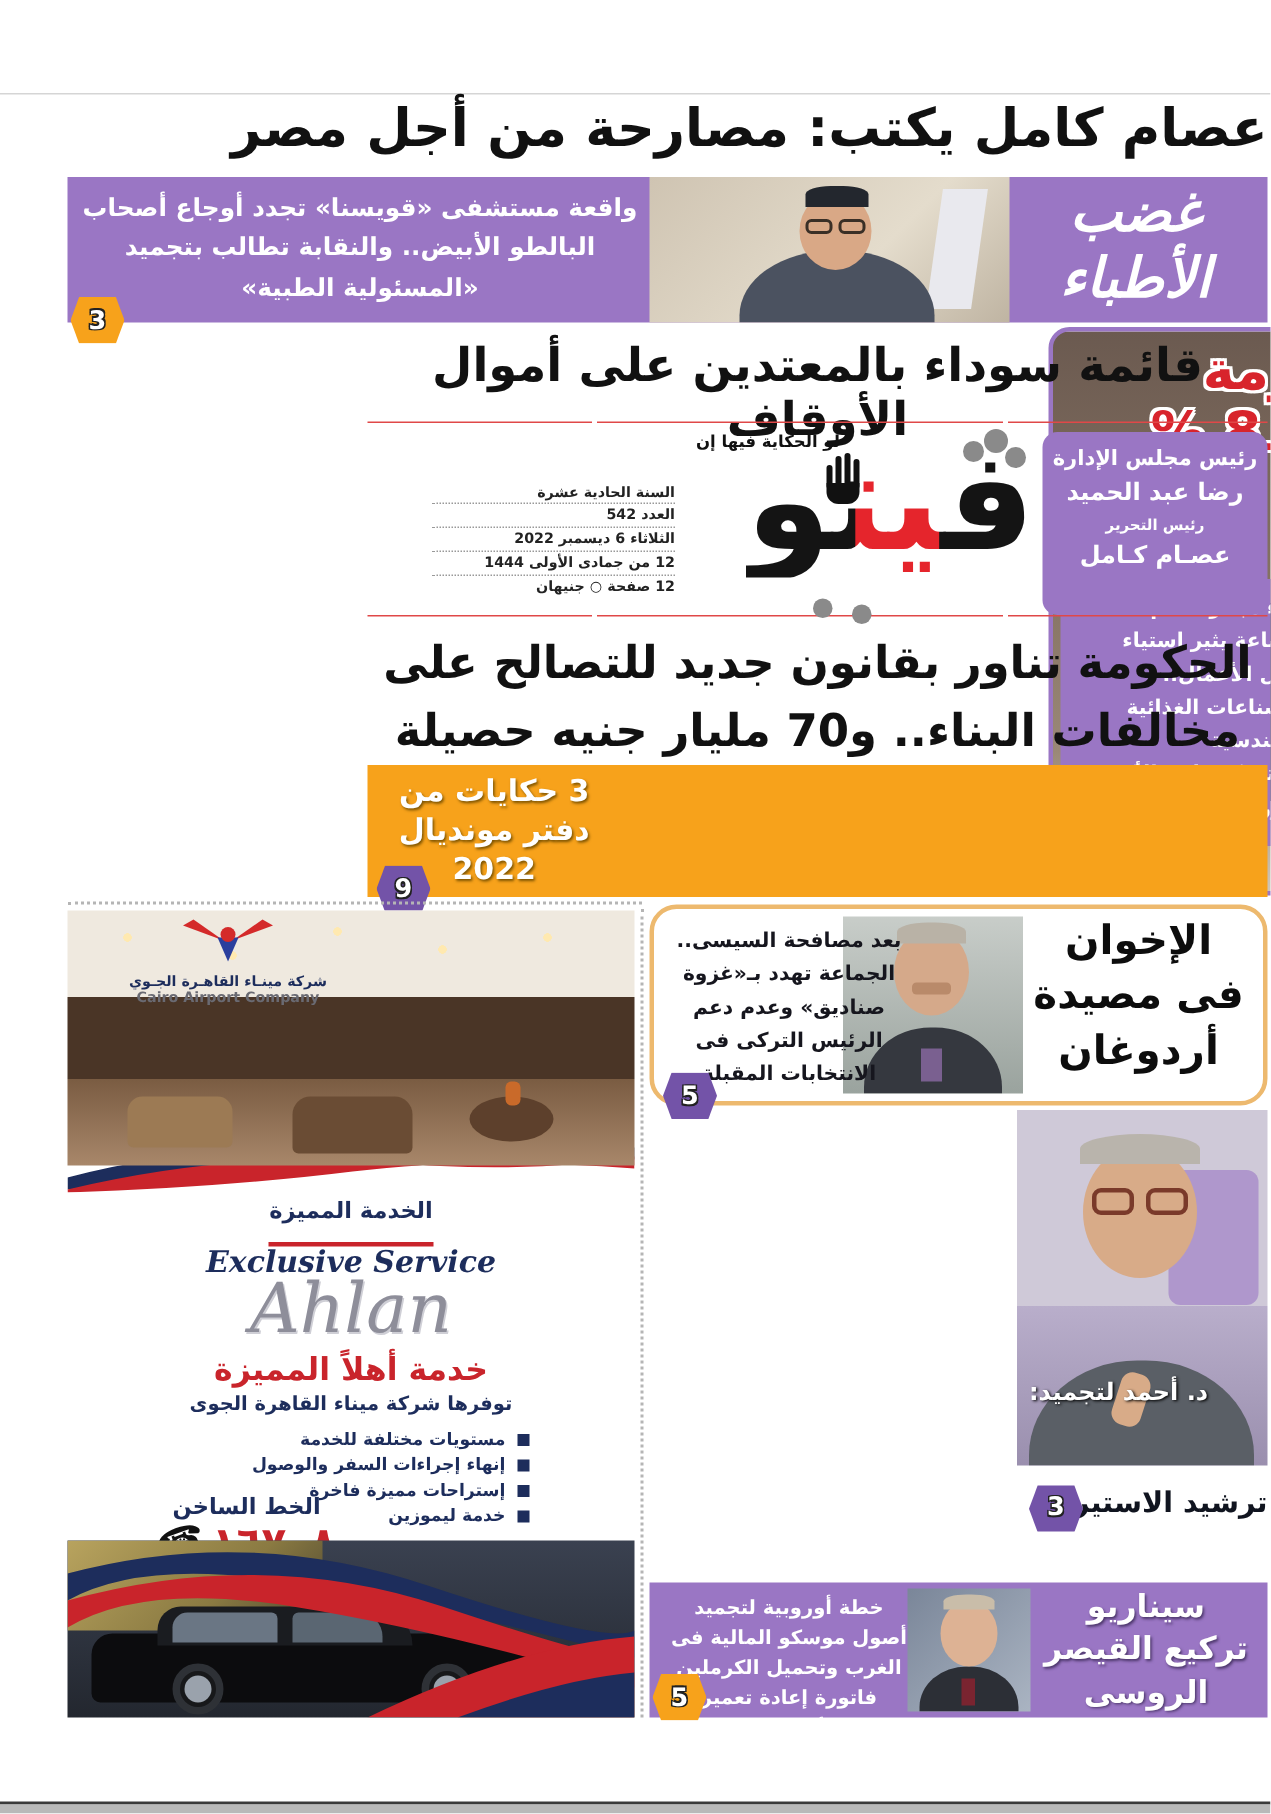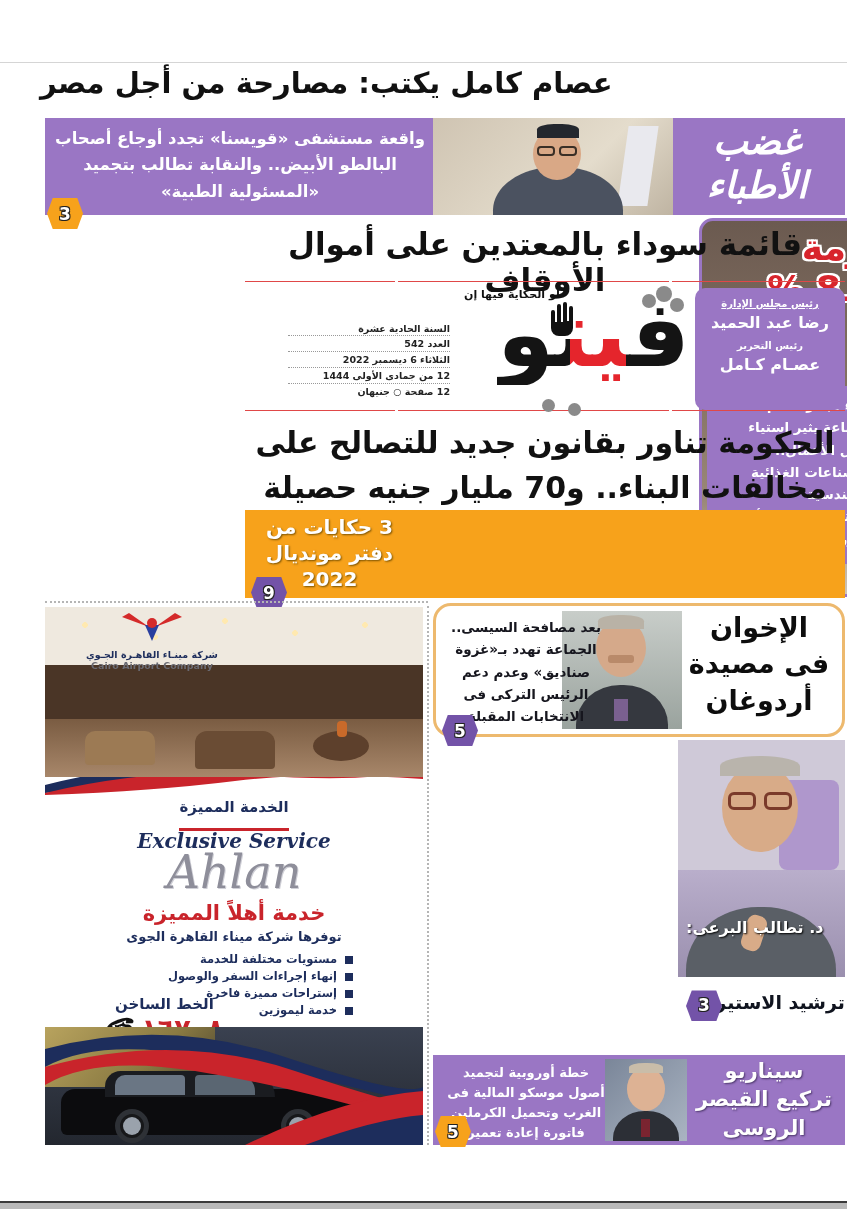--- a/index.html
+++ b/index.html
@@ -33,21 +33,21 @@
       color:#1d2d5c; font-weight:bold; font-size:11.5px; }
   ul.ad-bullets li::before { content:""; position:absolute; right:0; top:4px; width:8px; height:8px; background:#1d2d5c; }
 
   .dot { position:absolute; border-radius:50%; background:#8a8a8a; }
 </style>
 </head>
 <body>
 
 <div class="abs" style="left:0;top:62px;width:847px;height:1px;background:#d5d5d5;"></div>
 
-<div class="abs rtl" style="left:40px;top:66px;width:805px;text-align:left;font-size:29px;font-weight:900;color:#111;">عصام كامل يكتب: مصارحة من أجل مصر</div>
+<div class="abs rtl" style="left:40px;top:66px;width:805px;text-align:right;font-size:35px;font-weight:900;color:#111;">عصام كامل يكتب: مصارحة من أجل مصر</div>
 
 <div class="abs purple-bg rtl" style="left:45px;top:118px;width:800px;height:97px;">
 
   <div class="abs" style="right:4px;top:2px;width:168px;color:#fff;font-weight:900;font-size:37px;line-height:1.2;text-align:center;font-style:italic;">
     <div>غضب</div>
     <div>الأطباء</div>
   </div>
 
   <div class="abs photo" style="right:172px;top:0;width:240px;height:97px;background:linear-gradient(135deg,#cfc4b2,#e4dccc 60%,#bfb4a2);">
     <div class="abs" style="right:20px;top:8px;width:30px;height:80px;background:#e9e9ee;transform:skewX(-8deg);"></div>
@@ -116,21 +116,21 @@
       <rect x="21" y="4" width="4" height="20" rx="2"></rect>
       <path d="M3 20 h22 v6 a8 8 0 0 1 -8 8 h-6 a8 8 0 0 1 -8 -8 z"></path>
     </g>
   </svg>
 
   <div class="dot" style="left:92px;bottom:-4px;width:13px;height:13px;"></div>
   <div class="dot" style="left:118px;bottom:-8px;width:13px;height:13px;"></div>
 </div>
 
 <div class="abs purple-bg rtl" style="left:695px;top:288px;width:150px;height:122px;border-radius:10px;color:#fff;text-align:center;padding-top:10px;">
-  <div style="font-size:10px;font-weight:bold;text-decoration:underline;">رئيس مجلس الإدارة</div>
+  <div style="font-size:14px;font-weight:bold;">رئيس مجلس الإدارة</div>
   <div style="font-size:16px;font-weight:900;margin:4px 0 8px;">رضا عبد الحميد</div>
   <div style="font-size:10px;font-weight:bold;">رئيس التحرير</div>
   <div style="font-size:16px;font-weight:900;margin-top:4px;">عصـام كـامل</div>
 </div>
 
 <div class="abs rtl" style="left:250px;top:420px;width:590px;text-align:center;font-size:30px;font-weight:900;color:#111;line-height:1.5;">الحكومة تناور بقانون جديد للتصالح على مخالفات البناء.. و70 مليار جنيه حصيلة متوقعة</div>
 
 <div class="abs" style="left:245px;top:510px;width:600px;height:88px;background:#f7a21b;">
   <div class="abs rtl" style="left:12px;top:4px;width:145px;color:#fff;font-weight:900;font-size:20px;line-height:1.3;text-align:center;text-shadow:1px 1px 2px #7a5200;">
     <div>3 حكايات من</div>
@@ -240,21 +240,21 @@
 
 <div class="abs" style="left:678px;top:740px;width:167px;height:305px;">
   <div class="photo" style="width:167px;height:237px;background:linear-gradient(180deg,#cfc9d8 0 55%,#b9aecb 55%,#9a8fae);">
     <div class="abs" style="right:6px;top:40px;width:60px;height:90px;background:#9a76c4;opacity:.6;border-radius:8px;"></div>
     <div class="torso" style="left:8px;bottom:0;width:150px;height:70px;background:#5a5f66;"></div>
     <div class="head" style="left:44px;top:24px;width:76px;height:88px;background:#d8ab88;"></div>
     <div class="abs" style="left:42px;top:16px;width:80px;height:20px;border-radius:50% 50% 0 0;background:#b9b4ac;"></div>
     <div class="abs" style="left:50px;top:52px;width:28px;height:18px;border:3px solid #7a3a2a;border-radius:6px;"></div>
     <div class="abs" style="left:86px;top:52px;width:28px;height:18px;border:3px solid #7a3a2a;border-radius:6px;"></div>
     <div class="abs" style="left:66px;bottom:26px;width:20px;height:36px;background:#d8ab88;border-radius:8px;transform:rotate(18deg);"></div>
-    <div class="rtl" style="position:absolute;left:8px;bottom:40px;color:#fff;font-size:16px;font-weight:bold;text-shadow:1px 1px 2px #000;">د. تطالب البرعى:</div>
+    <div class="rtl" style="position:absolute;left:8px;bottom:40px;color:#fff;font-size:16px;font-weight:bold;text-shadow:1px 1px 2px #000;">د. أحمد لتجميد:</div>
   </div>
   <div class="rtl" style="margin-top:10px;text-align:right;color:#10141f;font-weight:900;font-size:19px;line-height:1.6;position:relative;">
     <div>ترشيد الاستيراد</div>
     <div class="hex hex-purple" style="position:absolute;left:8px;bottom:-4px;">3</div>
   </div>
 </div>
 
 <div class="abs rtl purple-bg" style="left:433px;top:1055px;width:412px;height:90px;">
   <div class="abs" style="right:6px;top:2px;width:150px;color:#fff;font-weight:900;font-size:21px;line-height:1.35;text-align:center;text-shadow:1px 1px 2px #4a3568;">
     <div>سيناريو</div>

